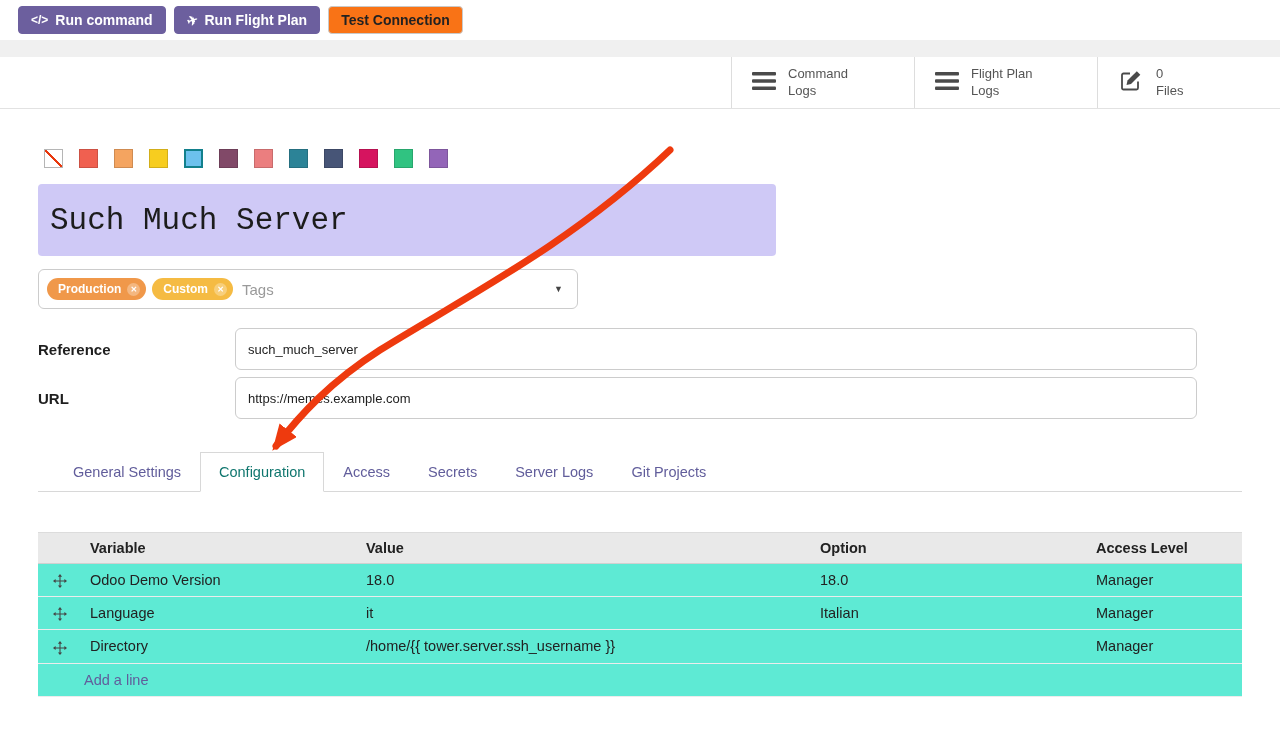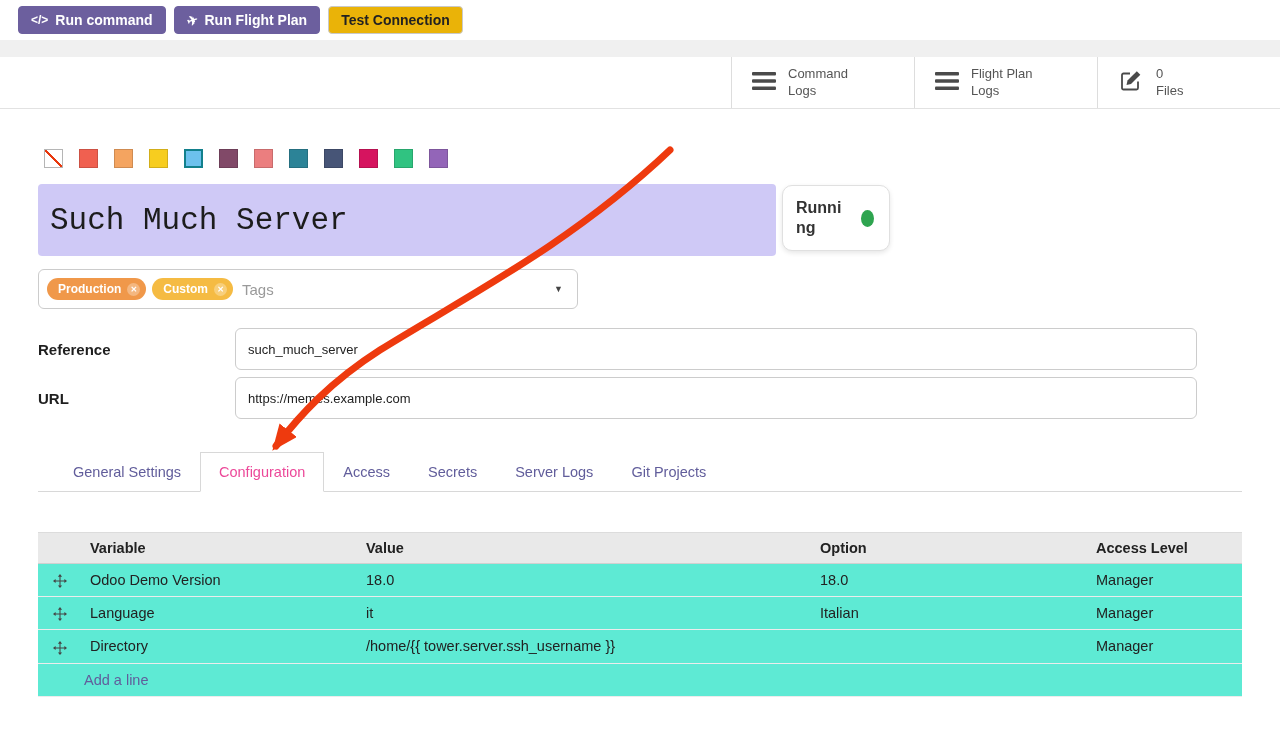--- a/index.html
+++ b/index.html
@@ -9,21 +9,21 @@
     background:#fff; font-family:"Liberation Sans", sans-serif; color:#222;
   }
   
   .top-toolbar { display:flex; gap:8px; align-items:center; padding:6px 0 6px 18px; background:#fff; }
   .btn {
     height:28px; padding:0 12px; border-radius:4px; font-size:14px; font-weight:700;
     display:inline-flex; align-items:center; gap:7px; cursor:pointer;
     font-family:"Liberation Sans", sans-serif; border:1px solid transparent;
   }
   .btn-primary { background:var(--primary,#6c5f9e); color:#fff; border-color:var(--primary,#6c5f9e); }
-  .btn-secondary { background:#eab308; color:#222; border-color:#c9c9c9; }
+  .btn-secondary { background:#f97316; color:#222; border-color:#c9c9c9; }
   .btn-icon { font-size:12px; font-weight:700; }
   .btn-icon.plane { display:inline-block; transform:rotate(-18deg); font-size:13px; }
   .gray-strip { height:17px; background:#f0f0f0; }
   
   .header-row { height:52px; background:#fff; border-bottom:1px solid #e2e2e2; display:flex; justify-content:flex-end; }
   .stat-btn {
     width:183px; display:flex; align-items:center; gap:12px; padding:0 20px;
     border-left:1px solid #ddd; cursor:pointer; background:#fff;
   }
   .stat-text { font-size:13px; color:#555; line-height:1.3; }
@@ -72,21 +72,21 @@
   .field-input {
     flex:1; height:42px; border:1px solid #ccc; border-radius:6px; background:#fff;
     font-size:13px; color:#222; padding:0 12px; font-family:"Liberation Sans", sans-serif; outline:none;
   }
   
   .tabs { margin-top:33px; border-bottom:1px solid #d8d8d8; display:flex; padding-left:16px; }
   .tab {
     padding:11px 18px; font-size:14.5px; color:var(--link,#615d9b); cursor:pointer;
     border:1px solid transparent; margin-bottom:-1px; white-space:nowrap;
   }
-  .tab.active { background:#fff; color:#ec4899; border-color:#d8d8d8; border-bottom-color:#fff; }
+  .tab.active { background:#fff; color:#0f766e; border-color:#d8d8d8; border-bottom-color:#fff; }
   
   .config-table { margin-top:40px; width:100%; border-collapse:collapse; font-size:14.5px; color:#222; }
   .config-table thead th {
     background:#e9e9e9; text-align:left; font-weight:700; padding:7px 8px;
     border-top:1px solid #dcdcdc; border-bottom:1px solid #d0d0d0;
   }
   .config-table tbody td { padding:8px 8px; border-bottom:1px solid #ececec; background:#5eead4; }
   .handle-cell { text-align:center; cursor:grab; width:44px; }
   .handle-cell svg { vertical-align:middle; }
   .add-line-row td { padding:9px 8px; }
@@ -170,24 +170,20 @@
         <div class="swatch" style="background: rgb(44, 131, 151);"></div>
         <div class="swatch" style="background: rgb(71, 85, 119);"></div>
         <div class="swatch" style="background: rgb(214, 20, 95);"></div>
         <div class="swatch" style="background: rgb(48, 195, 129);"></div>
         <div class="swatch" style="background: rgb(147, 101, 184);"></div>
       </div>
 
     <div class="title-row">
       <div class="title-box">
         <span class="title-text">Such Much Server</span>
-      </div>
-      <div class="status-card">
-        <span class="status-label">Running</span>
-        <span class="status-dot"></span>
       </div>
     </div>
 
     <div class="tags-box">
       <span class="tags-list">
           <span class="tag-pill" style="background: rgb(240, 152, 74);">
             <span>Production</span>
             <span class="tag-x">✕</span>
           </span>
           <span class="tag-pill" style="background: rgb(245, 187, 67);">

